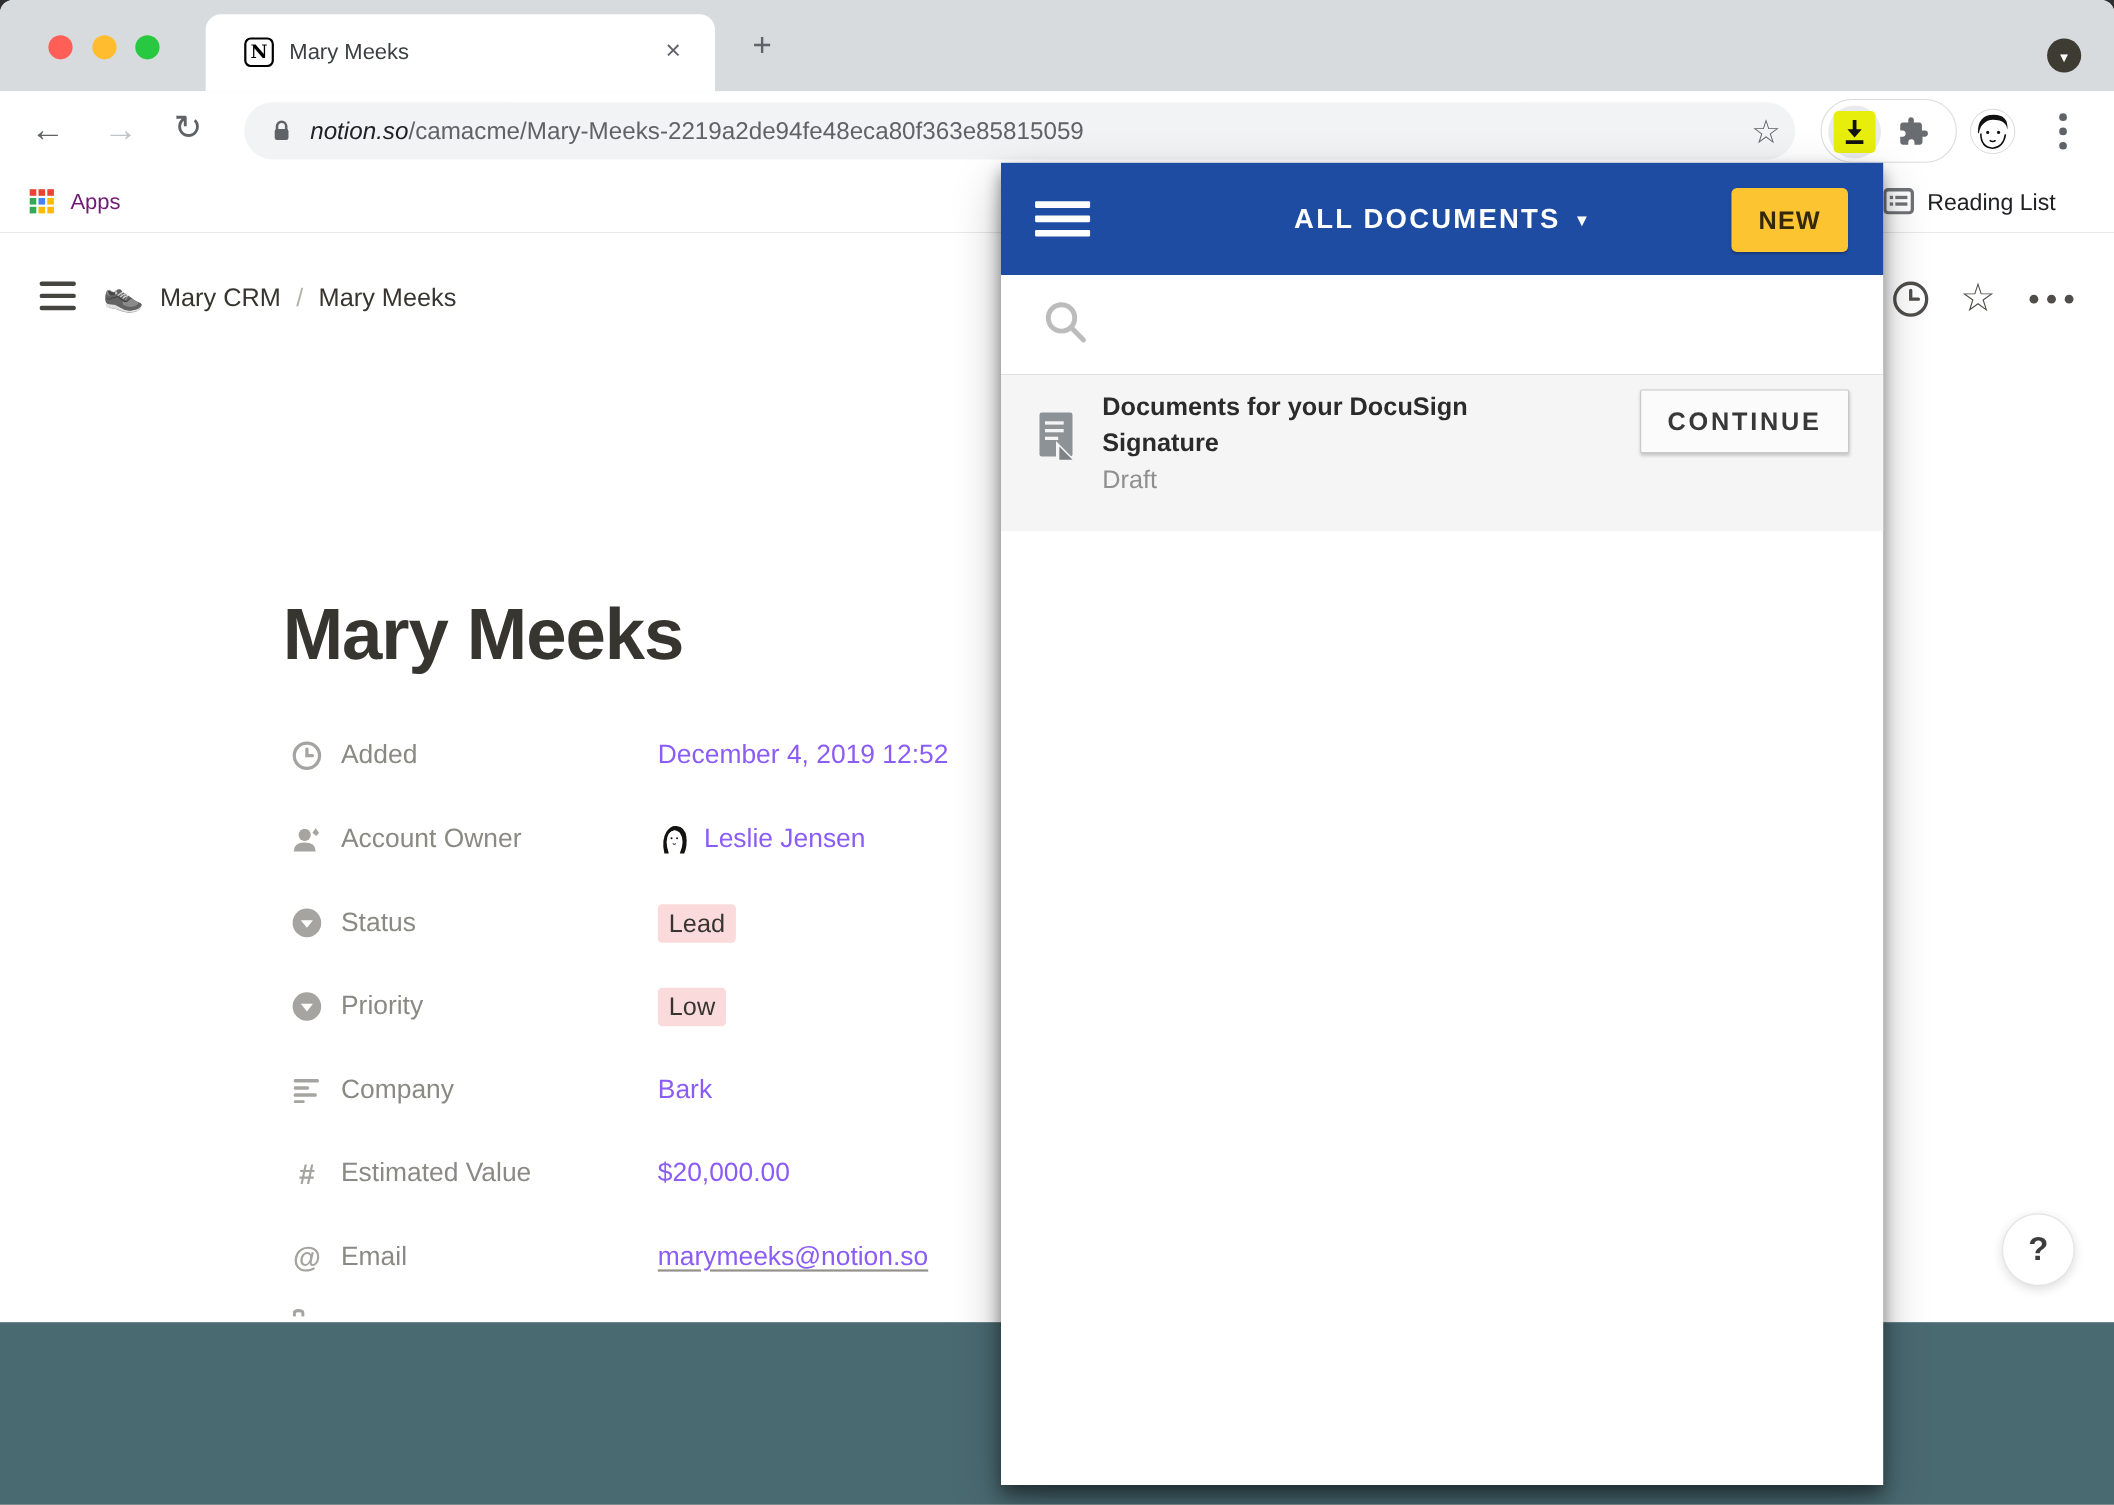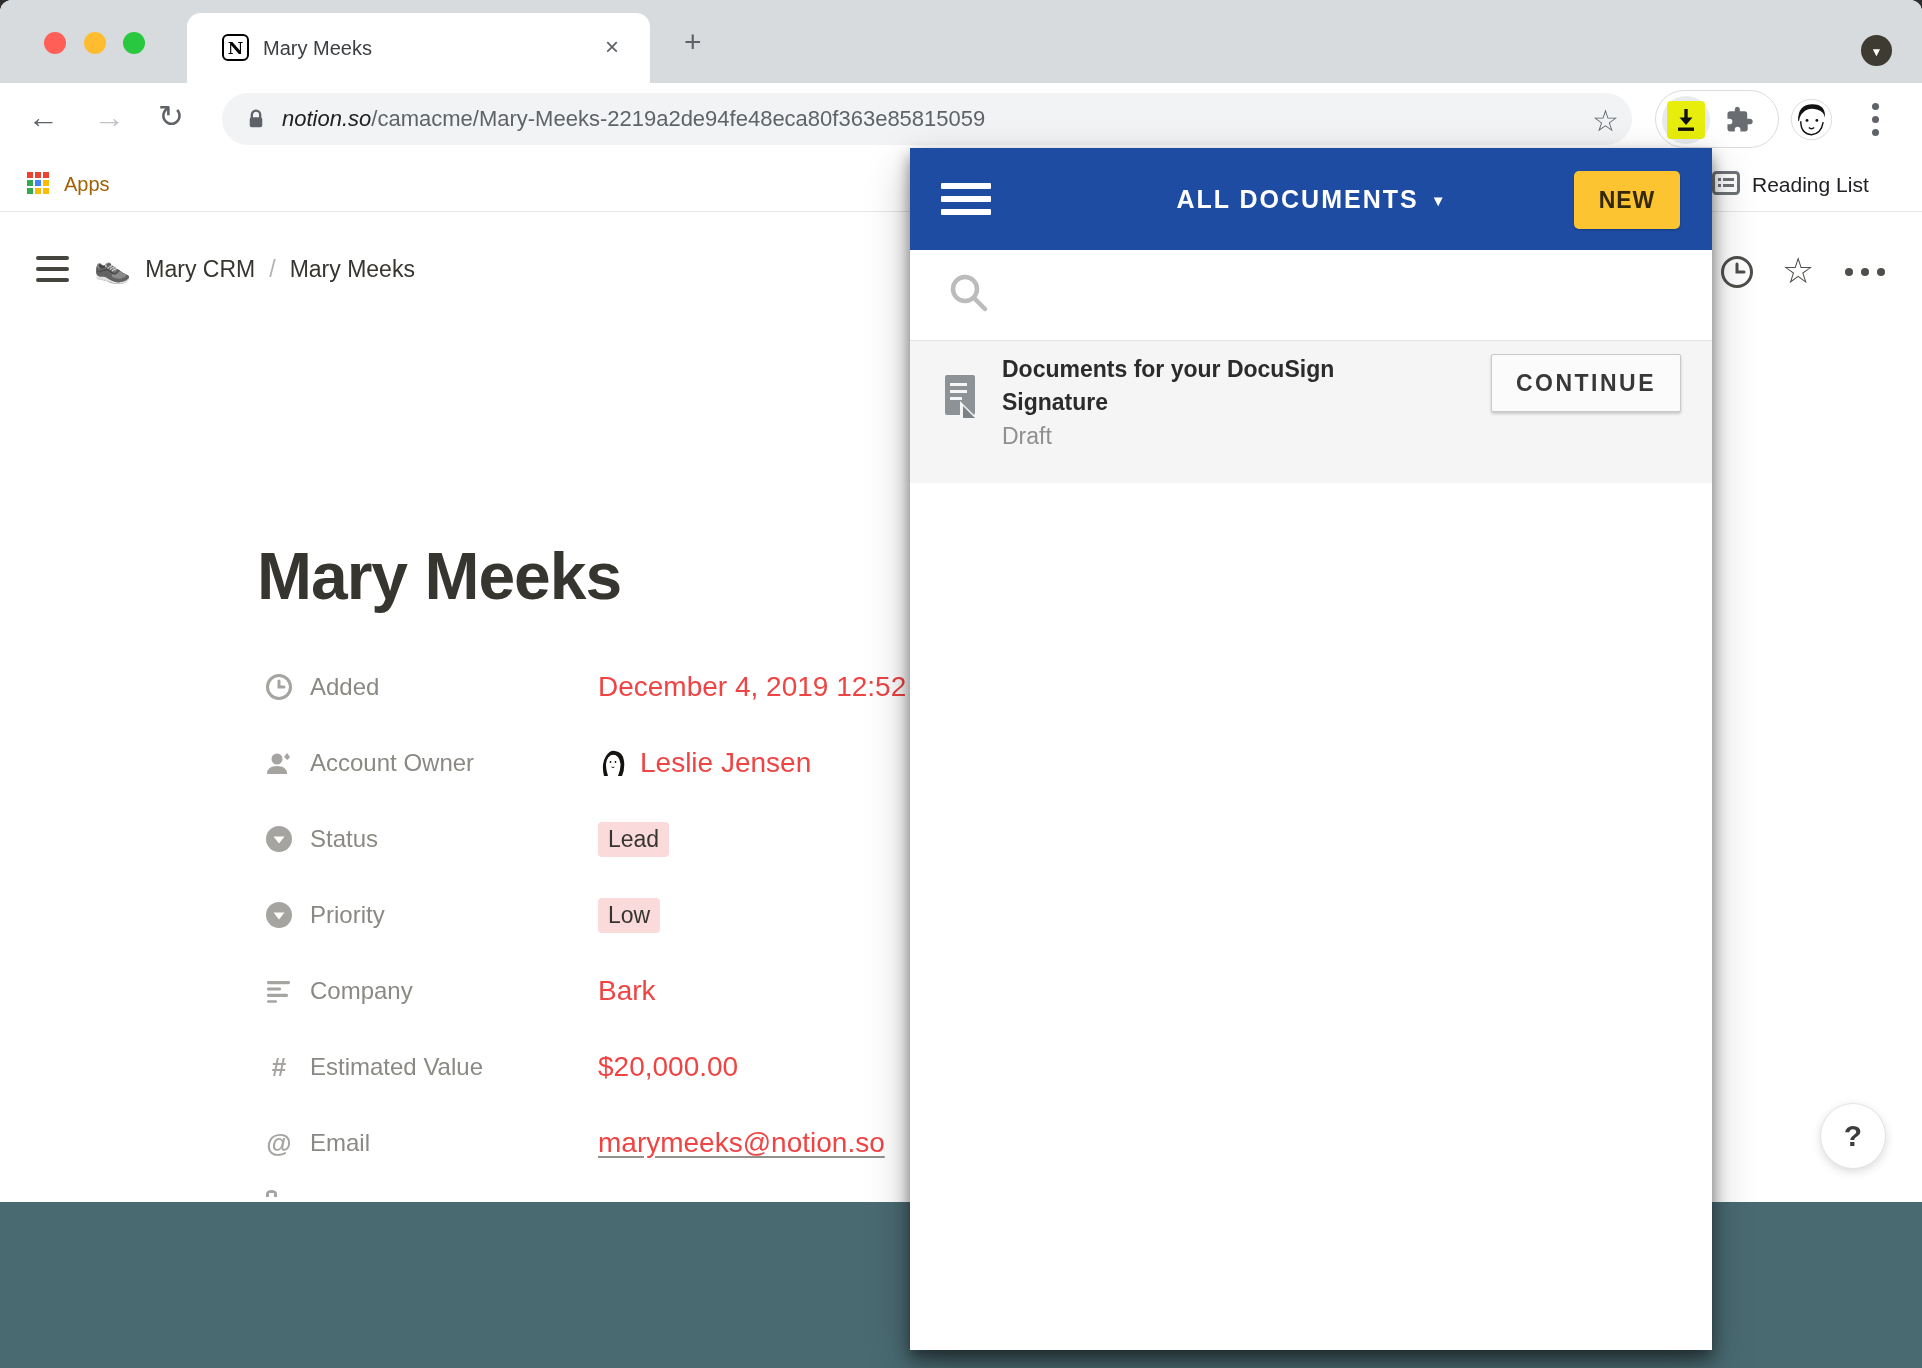--- a/index.html
+++ b/index.html
@@ -39,21 +39,21 @@
   .extdl { left:11px; top:10px; width:38px; height:38px; border-radius:4px; background:#e7ee0c; display:flex; align-items:center; justify-content:center; }
   .extpuzzle { left:66px; top:13px; width:32px; height:32px; }
   .chromeavatar { left:1790px; top:98px; width:43px; height:43px; }
   .kebab { left:1872px; top:103px; width:8px; height:34px; }
   .kebab i { position:absolute; left:0; width:7px; height:7px; border-radius:50%; background:#5f6368; }
   .kebab i:nth-child(1){top:0;} .kebab i:nth-child(2){top:13px;} .kebab i:nth-child(3){top:26px;}
 
   .bookmarks { left:0; top:155px; width:1922px; height:57px; background:#fff; border-bottom:1px solid #e4e6e8; }
   .appsgrid { left:27px; top:17px; width:24px; height:24px; display:grid; grid-template-columns:repeat(3,6px); grid-template-rows:repeat(3,6px); gap:2px; }
   .appsgrid i { display:block; }
-  .appslabel { left:64px; top:18px; font-size:20px; color:#a16207; }
+  .appslabel { left:64px; top:18px; font-size:20px; color:#701a75; }
   .rlicon { left:1712px; top:16px; width:28px; height:24px; }
   .rllabel { left:1752px; top:18px; font-size:21px; color:#202124; }
 
   
   .pagewhite { left:0; top:212px; width:1922px; height:990px; background:#fff; }
   .tealband { left:0; top:1202px; width:1922px; height:166px; background:#4a6a72; }
 
   .nburger { left:36px; top:256px; width:33px; height:26px; }
   .nburger i { position:absolute; left:0; width:33px; height:3.5px; background:#45443f; border-radius:2px; }
   .nburger i:nth-child(1){top:0;} .nburger i:nth-child(2){top:11px;} .nburger i:nth-child(3){top:22px;}
@@ -67,21 +67,21 @@
   .ndots { left:1845px; top:268px; width:46px; height:8px; }
   .ndots i { position:absolute; top:0; width:8px; height:8px; border-radius:50%; background:#4f4e4a; }
   .ndots i:nth-child(1){left:0;} .ndots i:nth-child(2){left:16px;} .ndots i:nth-child(3){left:32px;}
 
   .ntitle { left:257px; top:538px; font-size:66px; font-weight:700; letter-spacing:-1px; color:#37352f; }
 
   .props { left:264px; top:649px; width:646px; }
   .prow { position:relative; height:76px; display:flex; align-items:center; }
   .picon { width:30px; height:30px; display:flex; align-items:center; justify-content:center; color:#a5a4a0; flex:0 0 30px; }
   .plabel { margin-left:16px; width:288px; font-size:24px; color:#8b8983; }
-  .pval { font-size:28px; color:#ef4444; white-space:nowrap; }
+  .pval { font-size:24px; color:#8b5cf6; white-space:nowrap; }
   .ptag { background:#fadada; border-radius:4px; padding:4px 10px; font-size:23px; color:#37352f; }
   .glyphicon { font-size:26px; color:#a5a4a0; font-weight:bold; }
   .personval { display:flex; align-items:center; gap:12px; }
   .plink { text-decoration:underline; text-decoration-color:#92918c; text-underline-offset:4px; }
   .partialicon { left:266px; top:1190px; width:11px; height:7px; border-radius:50% 50% 0 0; border:3px solid #a5a4a0; border-bottom:none; }
 
   .helpbtn { left:1820px; top:1103px; width:66px; height:66px; border-radius:50%; background:#fff; border:1px solid #e3e3e3;
              box-shadow:0 3px 10px rgba(0,0,0,0.14); display:flex; align-items:center; justify-content:center;
              font-size:30px; font-weight:bold; color:#3d3d3d; }
 

